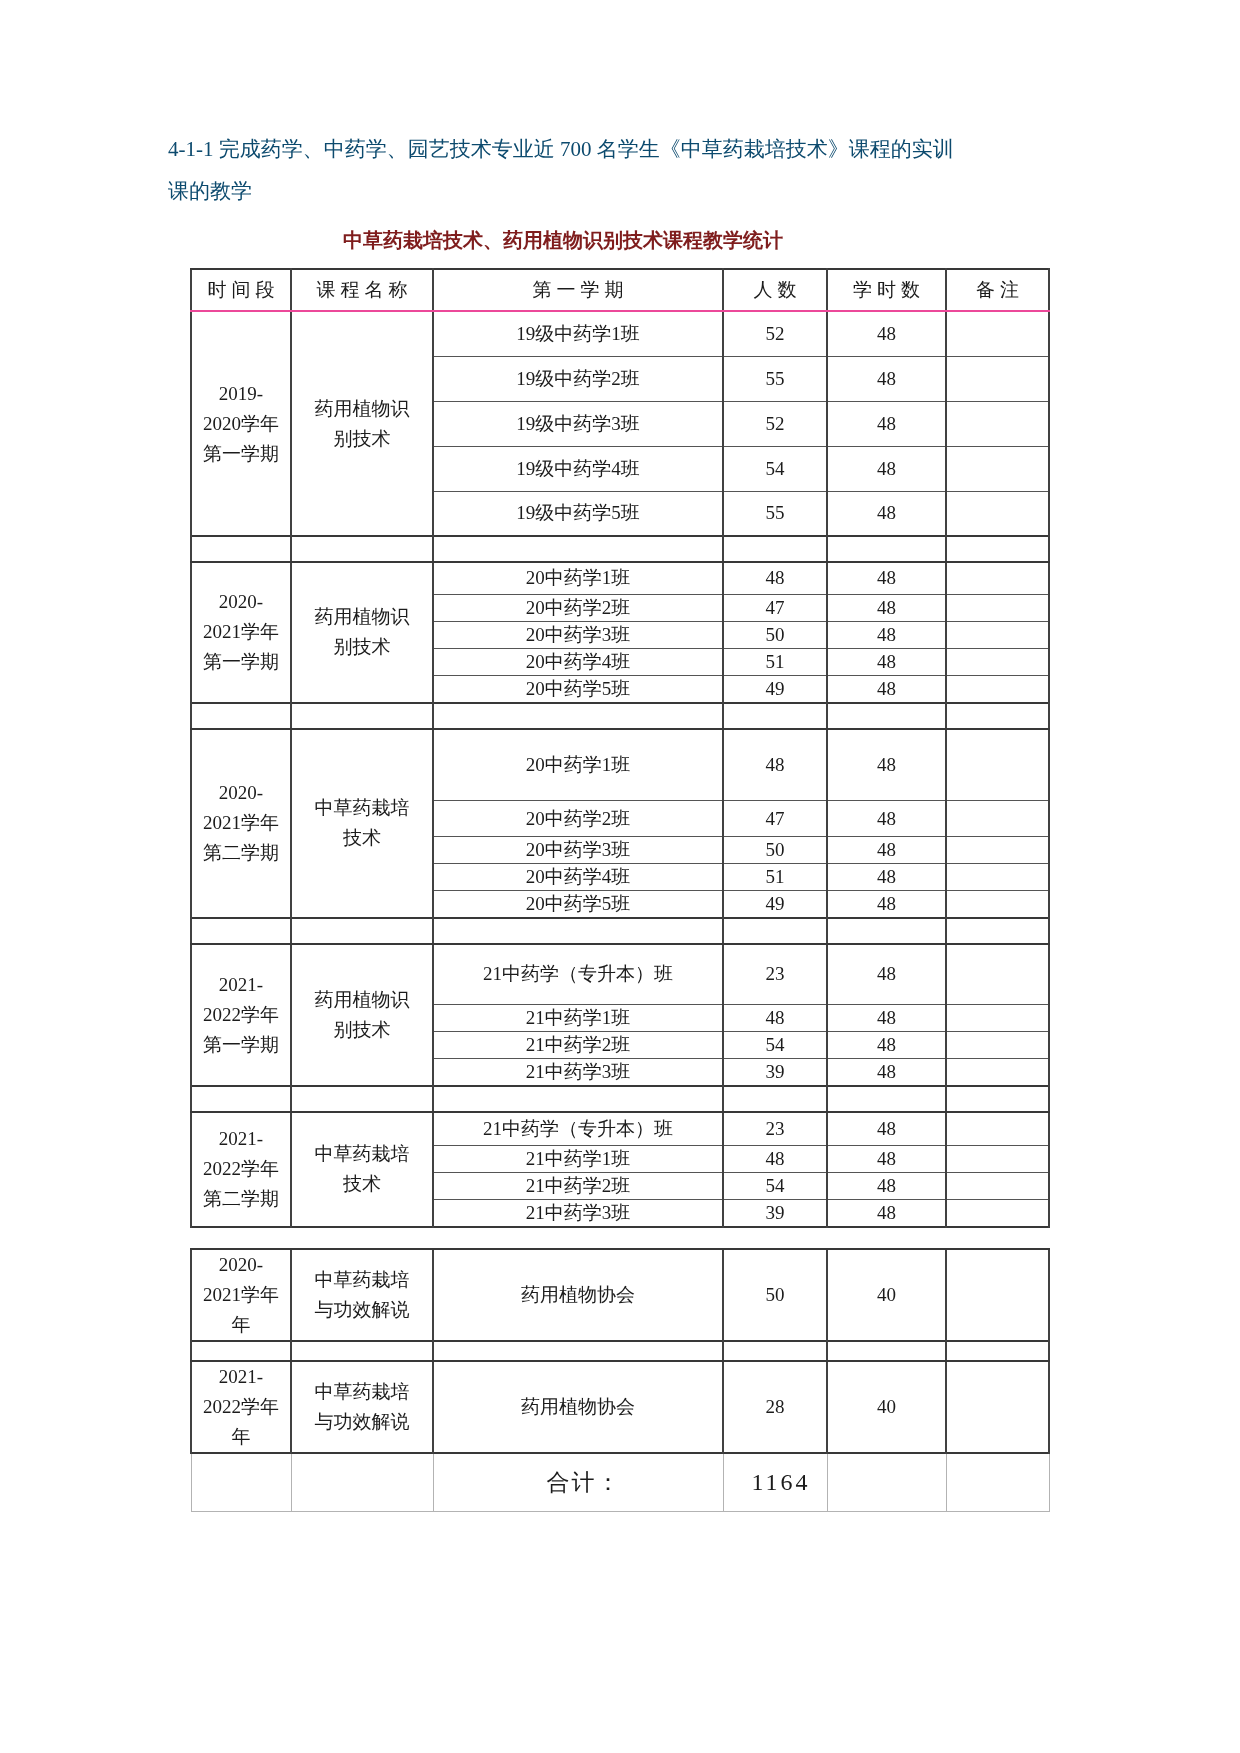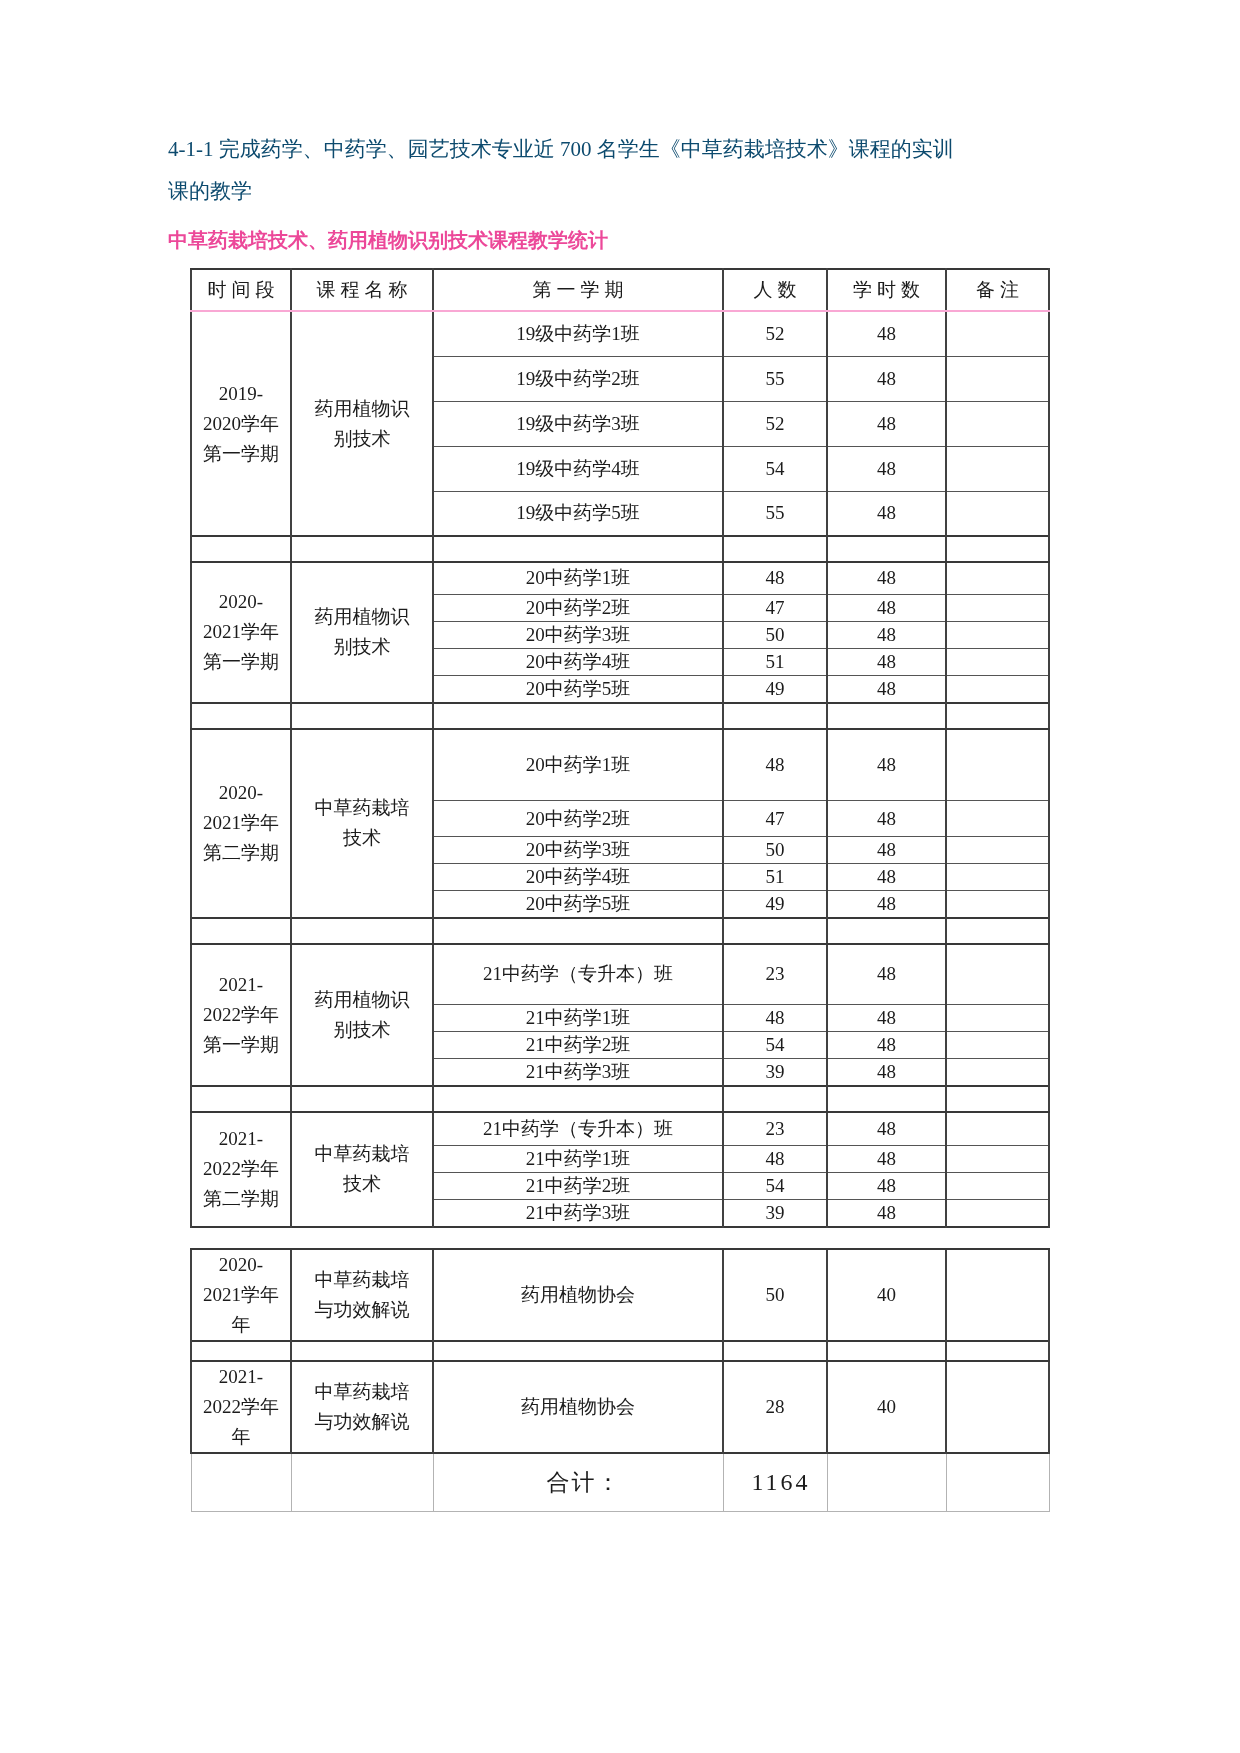--- a/index.html
+++ b/index.html
@@ -12,37 +12,38 @@
   .page{position:absolute;inset:0;background:#ffffff;}
 
   .intro{
     position:absolute;left:168px;top:128px;width:800px;
     font-size:21px;line-height:42px;
     color:#0c4a6e;
   }
 
   .table-title{
     position:absolute;left:168px;top:227px;width:790px;
+    text-align:center;
     font-family:"Liberation Sans","DejaVu Sans",sans-serif;
-    font-weight:bold;font-size:20px;color:#ec4899;
+    font-weight:bold;font-size:20px;color:#7f1d1d;
   }
 
   table.stats{
     position:absolute;left:190px;top:268px;
     border-collapse:collapse;table-layout:fixed;width:858px;
     font-size:19px;color:#1c1c1c;
   }
   table.stats td,table.stats th{
     padding:0;margin:0;text-align:center;vertical-align:middle;
     border-left:2px solid #414141;border-right:2px solid #414141;
     border-top:1px solid #555555;border-bottom:1px solid #555555;
     overflow:hidden;font-weight:normal;
   }
   table.stats th{
-    border-top:2px solid #383838;border-bottom:2px solid #f9a8d4;
+    border-top:2px solid #383838;border-bottom:2px solid #ec4899;
     letter-spacing:5px;text-indent:5px;
   }
   tr.group-start td{border-top:2px solid #383838;}
   tr.spacer-row td{border-top:2px solid #383838;border-bottom:2px solid #383838;}
   tr.gap-row td{border-left:none;border-right:none;border-top:2px solid #383838;border-bottom:2px solid #383838;background:#ffffff;}
   tr.total-row td{border:1px solid #b3b3b3;border-top:2px solid #383838;padding-left:12px;}
 
   .c-time,.c-course{white-space:pre-line;line-height:30px;}
 
   .total-label{font-weight:bold;font-size:23px;letter-spacing:2px;}

